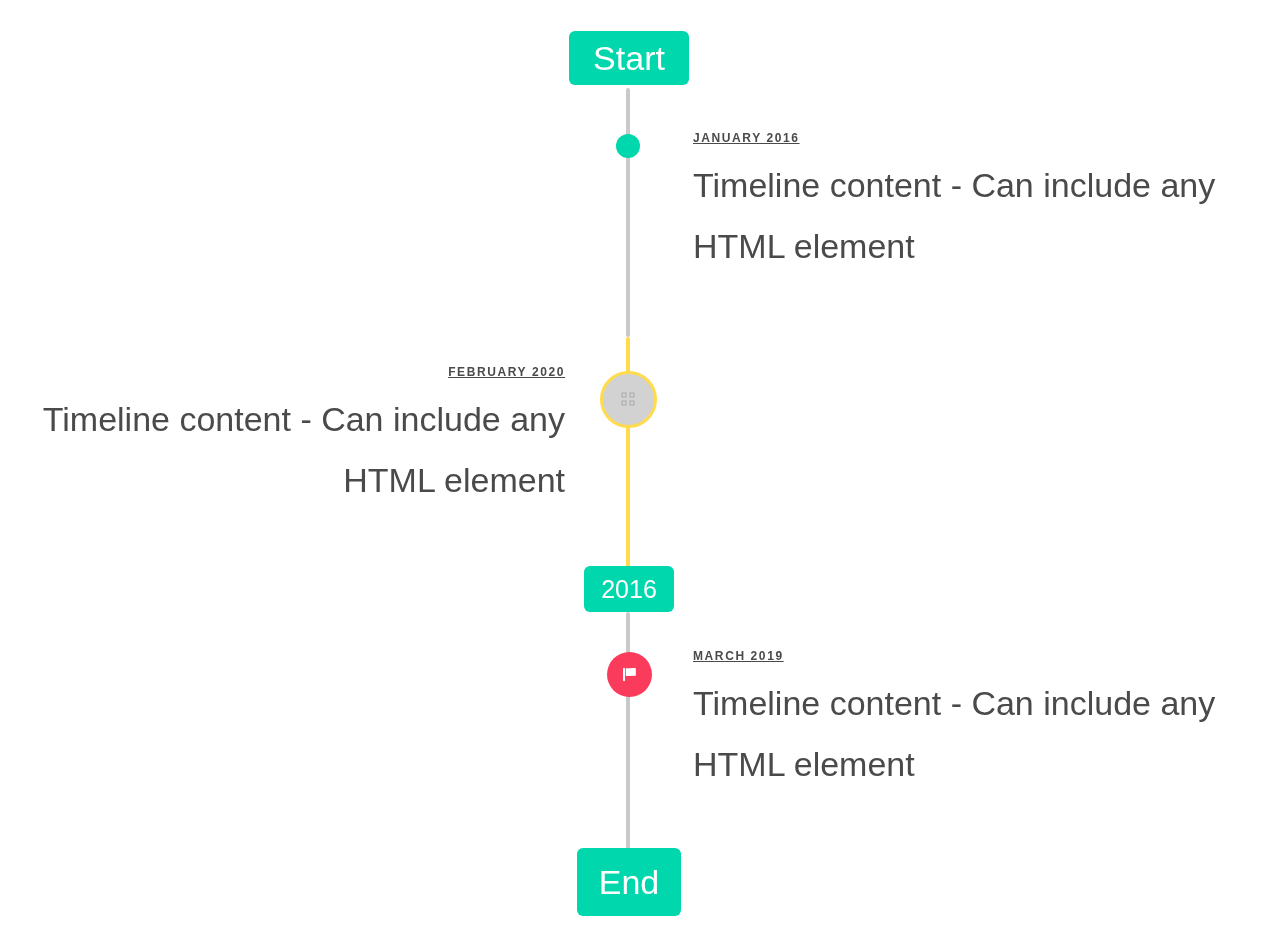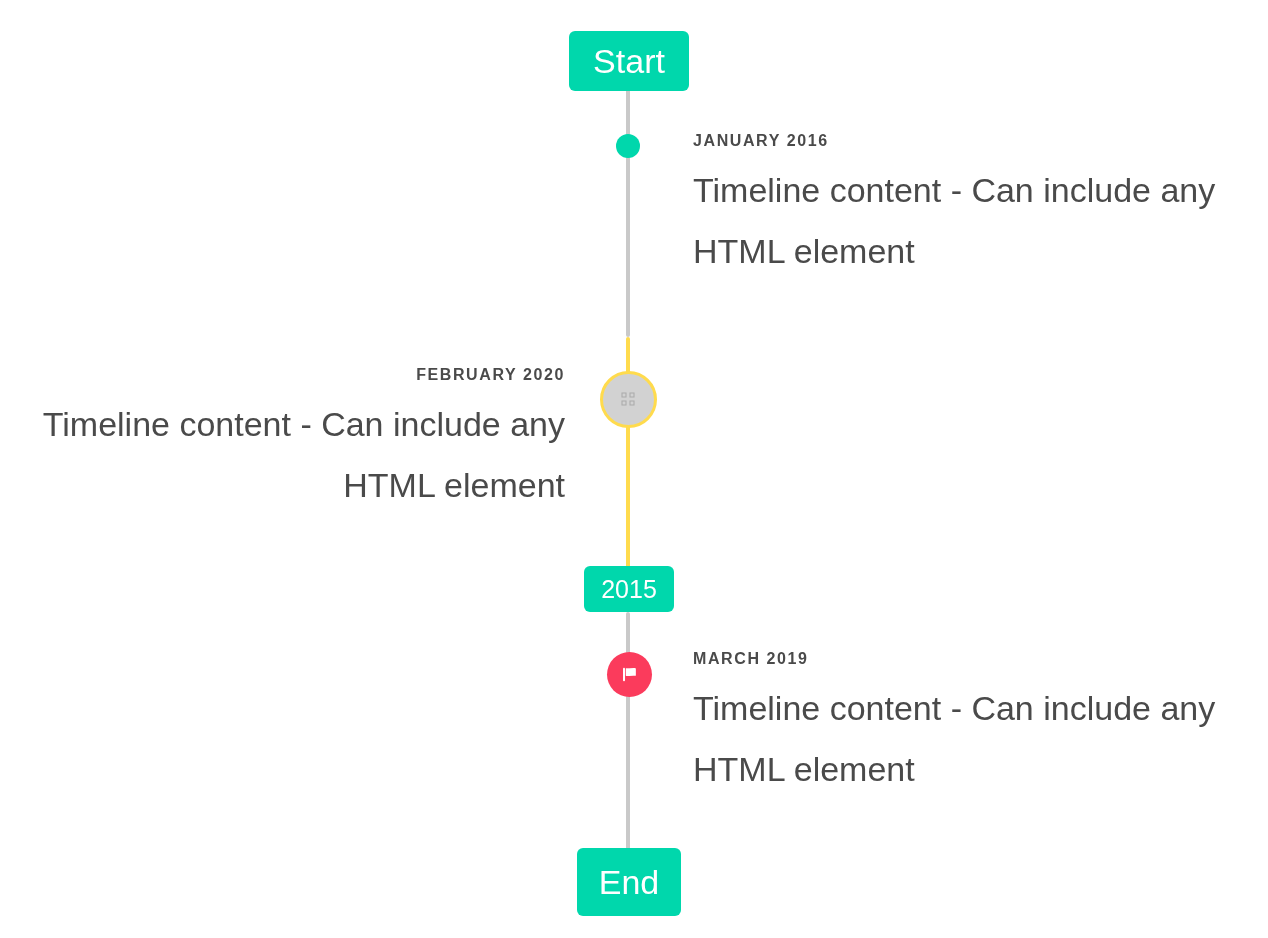--- a/index.html
+++ b/index.html
@@ -53,21 +53,21 @@
     display: flex;
     align-items: center;
     justify-content: center;
     box-sizing: border-box;
     font-weight: 400;
   }
   .badge-start {
     left: 569px;
     top: 31px;
     width: 120px;
-    height: 60px;
+    height: 54px;
     font-size: 34px;
   }
   .badge-end {
     left: 577px;
     top: 848px;
     width: 104px;
     height: 68px;
     font-size: 34px;
   }
   .badge-year {
@@ -131,26 +131,27 @@
   .entry-left {
     left: 40px;
     width: 525px;
     text-align: right;
   }
   .entry-jan { top: 131px; }
   .entry-feb { top: 365px; }
   .entry-mar { top: 649px; }
 
   .entry-date {
-    font-size: 16px;
+    font-size: 12px;
     font-weight: bold;
     letter-spacing: 1.6px;
     color: #4a4a4a;
     margin: 0 0 10px 0;
     line-height: 1.2;
+    text-decoration: underline;
   }
   .entry-body {
     font-size: 34px;
     font-weight: 400;
     color: #4a4a4a;
     margin: 0;
     line-height: 1.78;
   }
 </style>
 </head>
@@ -176,21 +177,21 @@
       <path d="M10 1 h4 v4 h-4 z" stroke="#555" stroke-width="1.1" fill="none"></path>
       <path d="M2 9 h4 v4 h-4 z" stroke="#555" stroke-width="1.1" fill="none"></path>
       <path d="M10 9 h4 v4 h-4 z" stroke="#555" stroke-width="1.1" fill="none"></path>
     </svg>
   </div>
   <div class="entry entry-left entry-feb">
     <p class="entry-date">FEBRUARY 2020</p>
     <p class="entry-body">Timeline content - Can include any HTML element</p>
   </div>
 
-  <div class="badge badge-year">2015</div>
+  <div class="badge badge-year">2016</div>
 
   <div class="marker marker-flag">
     <svg class="flag-glyph" viewBox="0 0 22 22" fill="none">
       <rect x="4.2" y="4" width="2.1" height="14" rx="1" fill="#ffffff"></rect>
       <path d="M7.2 4.6 h10.2 v7.6 h-10.2 z" fill="#ffffff"></path>
       <path d="M7.2 12.2 c3.4 1.5 6.8 -1.5 10.2 0 v-7.6 c-3.4 -1.5 -6.8 1.5 -10.2 0 z" fill="#ffffff"></path>
     </svg>
   </div>
   <div class="entry entry-right entry-mar">
     <p class="entry-date">MARCH 2019</p>

